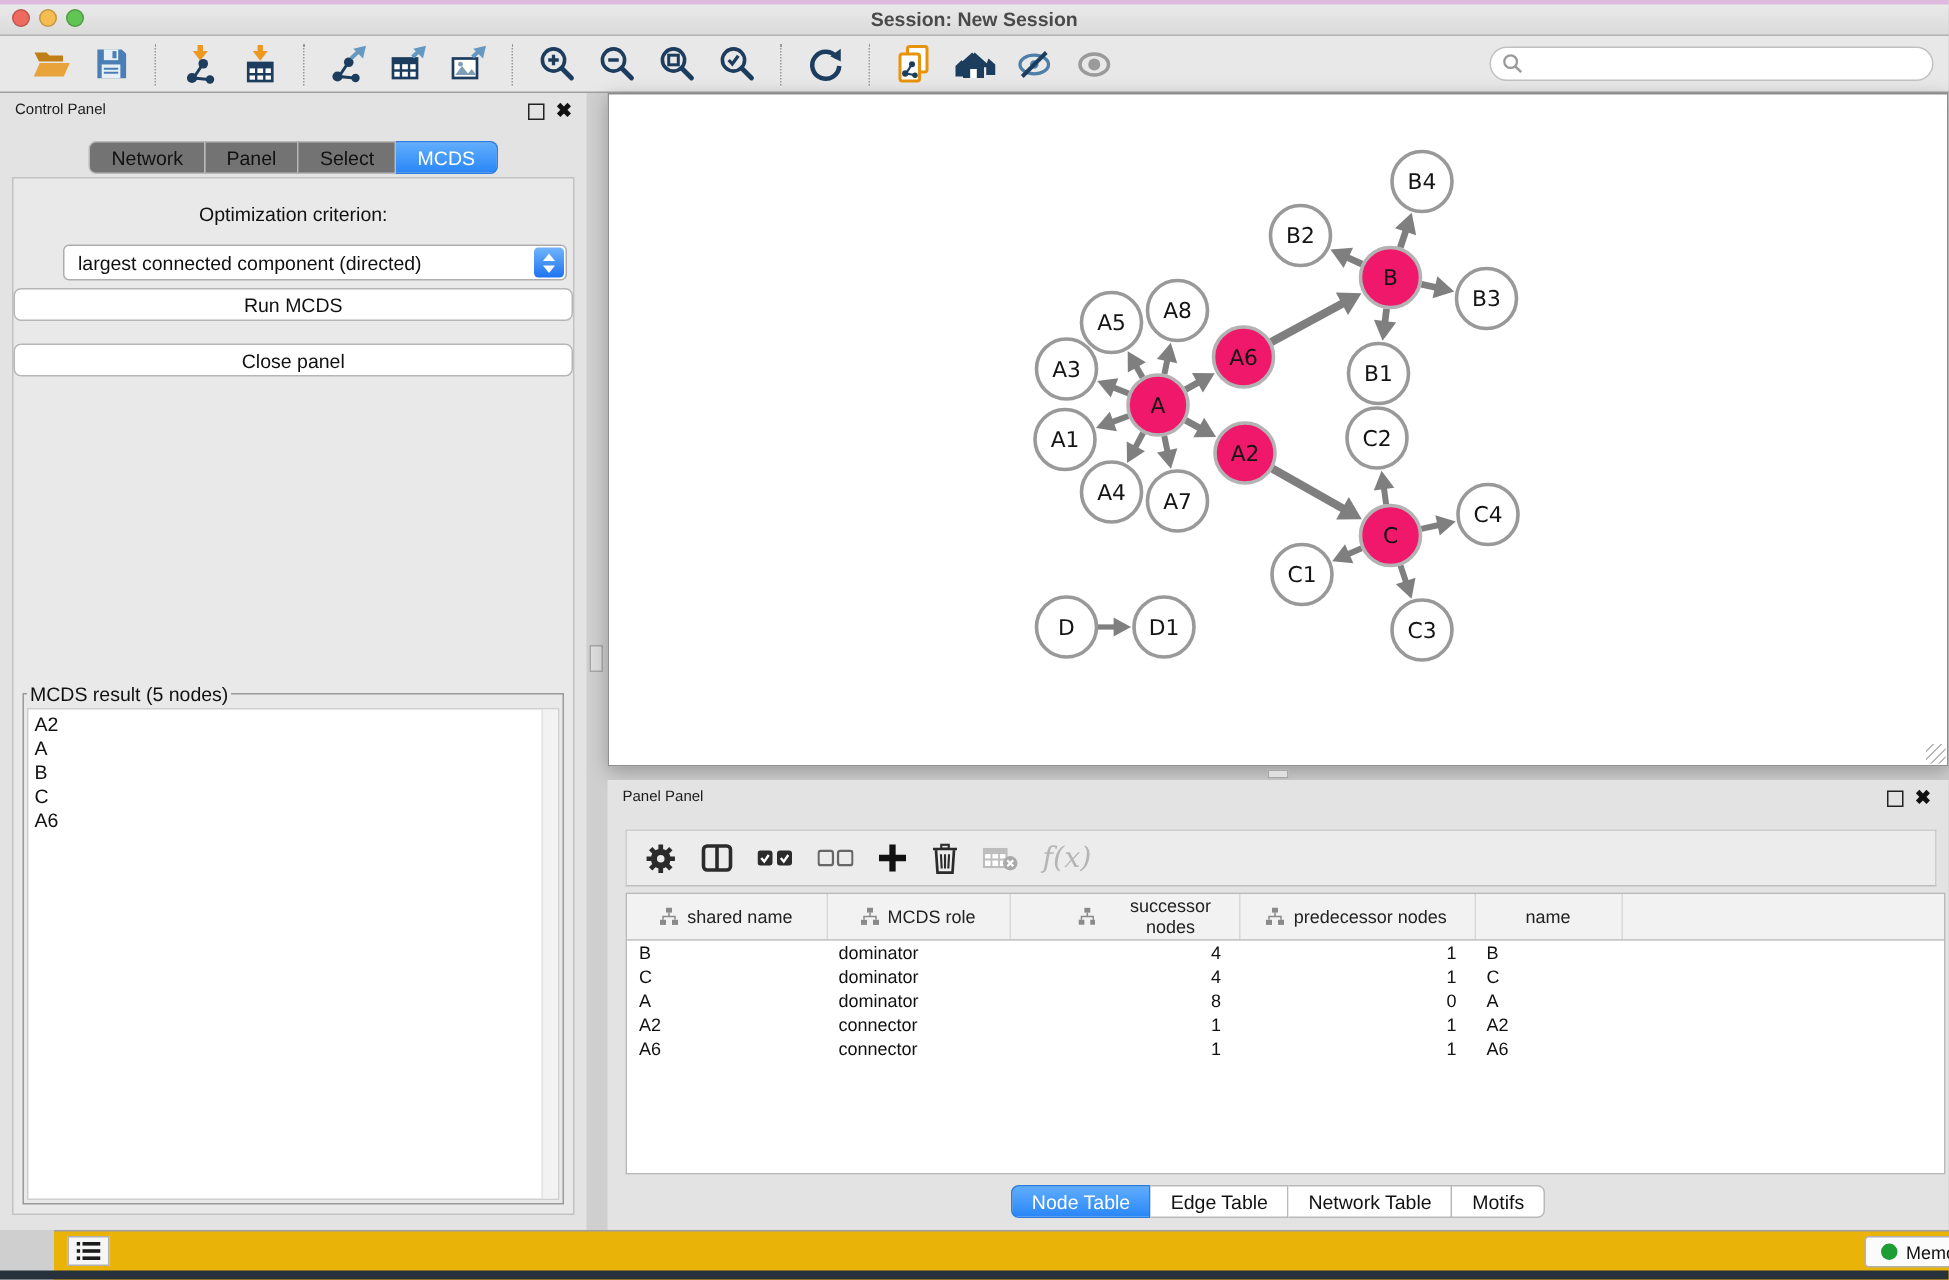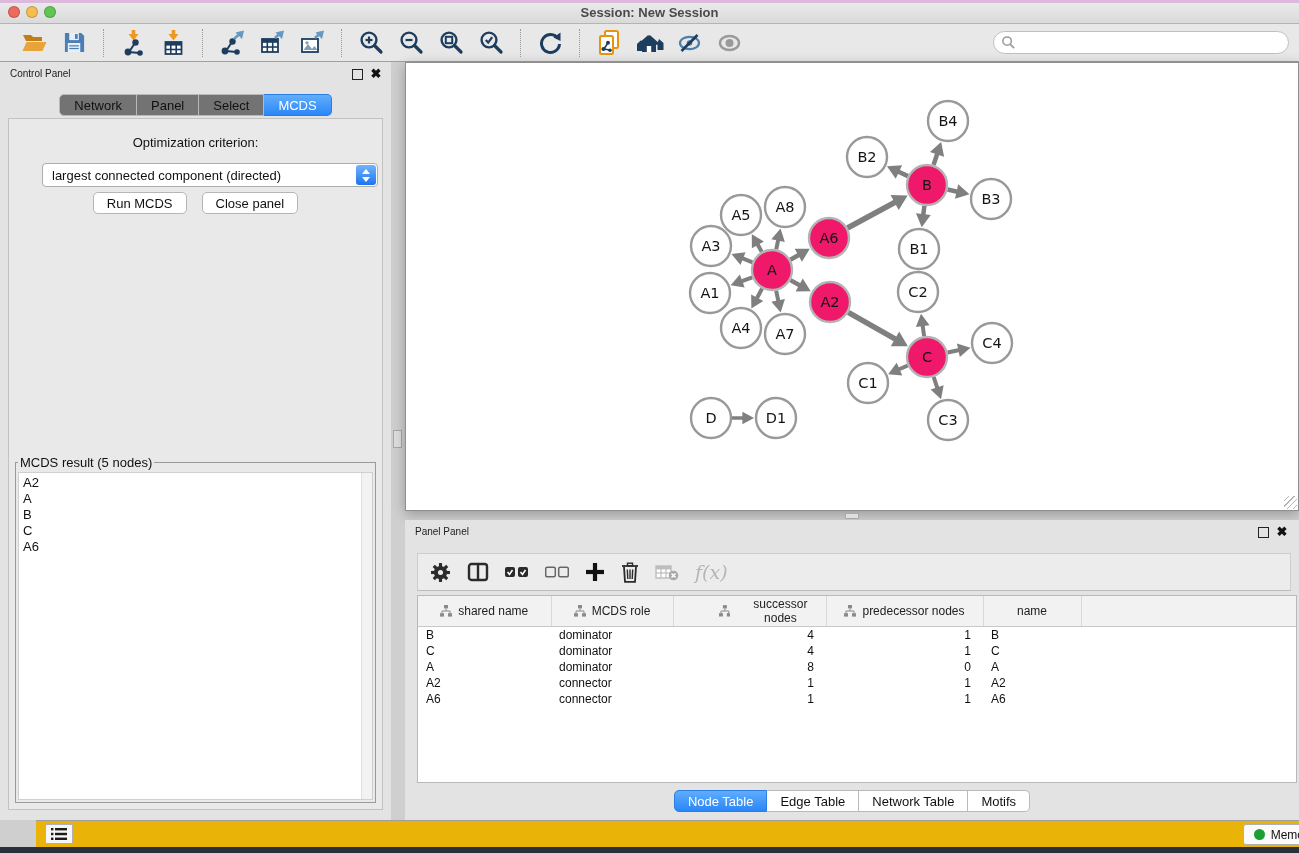--- a/index.html
+++ b/index.html
@@ -50,21 +50,21 @@
     border:1px solid #c2c2c2;}
   .opt-label{position:absolute;left:0;top:16px;width:100%;text-align:center;font-size:13px;color:#111;}
   .select{position:absolute;left:33px;top:32px;width:336px;height:24px;background:#fff;
     border:1px solid #adadad;border-radius:4px;font-size:13px;color:#111;
     display:flex;align-items:center;padding-left:9px;margin-top:12px;}
   .select .stepper{position:absolute;right:1px;top:1px;bottom:1px;width:20px;border-radius:3px;
     background:linear-gradient(#71b4fb,#1d74f0);display:flex;flex-direction:column;
     align-items:center;justify-content:center;gap:3px;}
   .stepper i{width:0;height:0;border-left:4px solid transparent;border-right:4px solid transparent;display:block;}
   .stepper .up{border-bottom:5px solid #fff;} .stepper .dn{border-top:5px solid #fff;}
-  .btnrow{position:absolute;left:0;top:73px;width:100%;display:flex;justify-content:center;gap:15px;}
+  .btnrow{position:absolute;left:0;top:73px;width:100%;display:flex;justify-content:center;gap:15px;flex-direction:column;}
   .pushbtn{height:22px;padding:0 13px;background:#fff;border:1px solid #b6b6b6;border-radius:5px;
     font-size:13px;color:#111;}
 
   .resultbox{position:absolute;left:6px;top:336px;width:361px;height:348px;
     border:1px solid #9a9a9a;margin:0;padding:0;background:#e9e9e9;}
   .resultbox legend{font-size:13px;color:#111;margin-left:2px;padding:0 2px;}
   .resultlist{position:absolute;left:2px;right:2px;top:2px;bottom:2px;background:#fff;
     border:1px solid #cfcfcf;overflow:hidden;}
   .resultlist ul{margin:0;padding:2px 0 0 4px;list-style:none;font-size:13px;color:#111;line-height:16px;}
   .vscroll{position:absolute;right:0;top:0;bottom:0;width:11px;background:#f2f2f2;border-left:1px solid #e0e0e0;}

